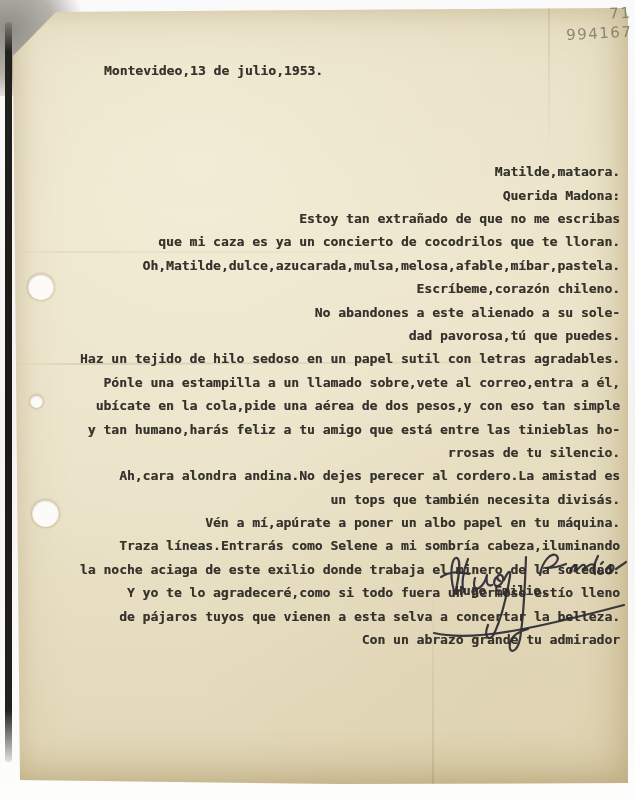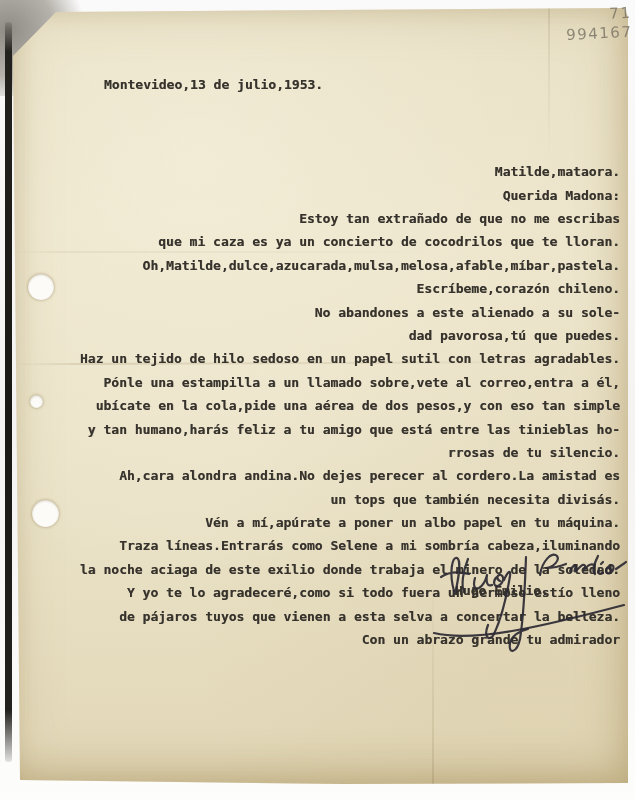--- a/index.html
+++ b/index.html
@@ -37,21 +37,21 @@
     position:absolute;border-radius:50%;background:#fcfbf8;
     box-shadow:0 0 3px rgba(120,96,50,.55), inset 0 1px 2px rgba(120,96,50,.28);
   }
   .punch.p1{left:16px;top:266px;width:26px;height:26px;}
   .punch.p2{left:18px;top:387px;width:13px;height:13px;}
   .punch.p3{left:20px;top:492px;width:27px;height:27px;}
   .typed{
     position:absolute;color:#36322c;font:600 13px/23.4px "DejaVu Sans Mono","Liberation Mono",monospace;
     letter-spacing:0;text-shadow:.3px .3px .6px rgba(54,50,44,.55);white-space:pre;
   }
-  .date-line{left:104px;top:73px;}
+  .date-line{left:104px;top:59px;}
   .letter-flow{left:72px;top:90px;text-align:right;}
   .letter-flow .line{white-space:pre;height:23.4px;}
   .typed-signature{left:455px;top:579px;}
   .pencil{
     position:absolute;left:540px;top:6px;width:92px;text-align:right;
     transform:rotate(-3deg);color:#7e7768;font-style:italic;
     font:15px/19px "DejaVu Sans",sans-serif;letter-spacing:1.5px;opacity:.85;
   }
   .signature-svg{position:absolute;left:428px;top:547px;width:200px;height:130px;pointer-events:none;}
   .signature-svg path{fill:none;stroke:#2b2933;stroke-width:2.2;stroke-linecap:round;stroke-linejoin:round;opacity:.92;}

